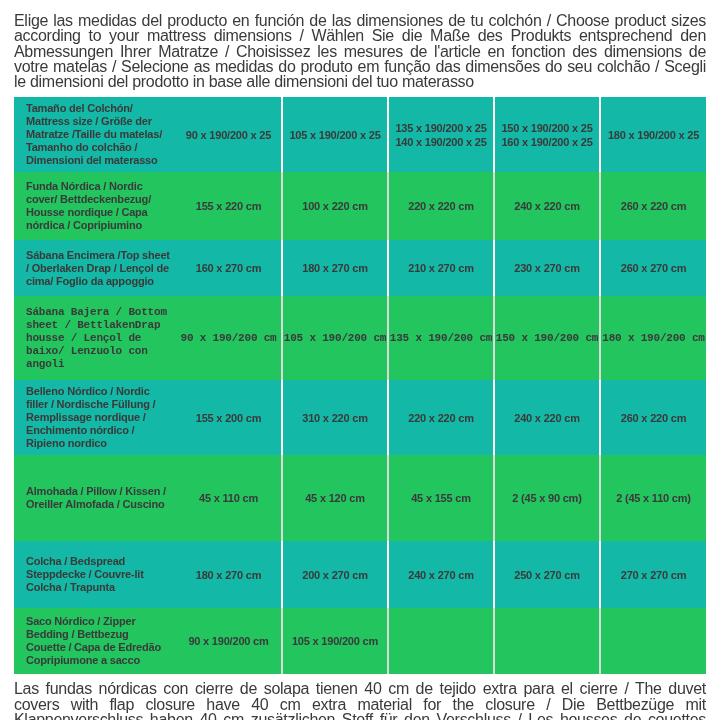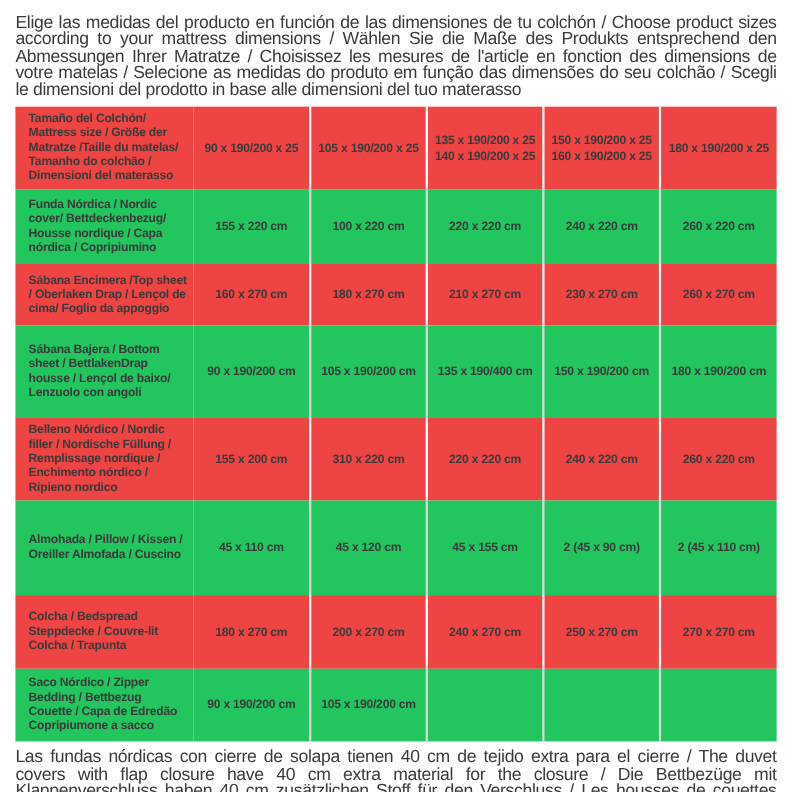--- a/index.html
+++ b/index.html
@@ -48,32 +48,32 @@
     padding: 5px 6px 5px 12px;
     line-height: 13px;
     letter-spacing: -0.2px;
   }
   td.val {
     text-align: center;
     white-space: pre-line;
     line-height: 14px;
     letter-spacing: -0.2px;
   }
-  tr.gray { background: #ef4444; }
+  tr.gray { background: #14b8a6; }
   tr.white { background: #22c55e; }
 
   
   td.val + td.val { border-left: 2px solid #dadada; }
   tr.gray td.val + td.val { border-left-color: #ffffff; }
   tr.white td.val + td.val { border-left-color: #dadada; }
 
   tr:nth-child(1) { height: 75px; }
   tr:nth-child(2) { height: 68px; }
   tr:nth-child(3) { height: 56px; }
-  tr:nth-child(4) { height: 84px; }
+  tr:nth-child(4) { height: 84px; font-family: Liberation Mono, monospace; }
   tr:nth-child(5) { height: 70px; padding-left: 17px; }
   tr:nth-child(6) { height: 86px; }
   tr:nth-child(7) { height: 67px; }
   tr:nth-child(8) { height: 66px; }
 </style>
 </head>
 <body>
 
 <div class="page">
 
@@ -112,21 +112,21 @@
         <td class="val">160 x 270 cm</td>
         <td class="val">180 x 270 cm</td>
         <td class="val">210 x 270 cm</td>
         <td class="val">230 x 270 cm</td>
         <td class="val">260 x 270 cm</td>
       </tr>
       <tr class="white">
         <td class="label">Sábana Bajera / Bottom sheet / BettlakenDrap housse / Lençol de baixo/ Lenzuolo con angoli</td>
         <td class="val">90 x 190/200 cm</td>
         <td class="val">105 x 190/200 cm</td>
-        <td class="val">135 x 190/400 cm</td>
+        <td class="val">135 x 190/200 cm</td>
         <td class="val">150 x 190/200 cm</td>
         <td class="val">180 x 190/200 cm</td>
       </tr>
       <tr class="gray">
         <td class="label">Belleno Nórdico / Nordic filler / Nordische Füllung / Remplissage nordique / Enchimento nórdico / Ripieno nordico</td>
         <td class="val">155 x 200 cm</td>
         <td class="val">310 x 220 cm</td>
         <td class="val">220 x 220 cm</td>
         <td class="val">240 x 220 cm</td>
         <td class="val">260 x 220 cm</td>

